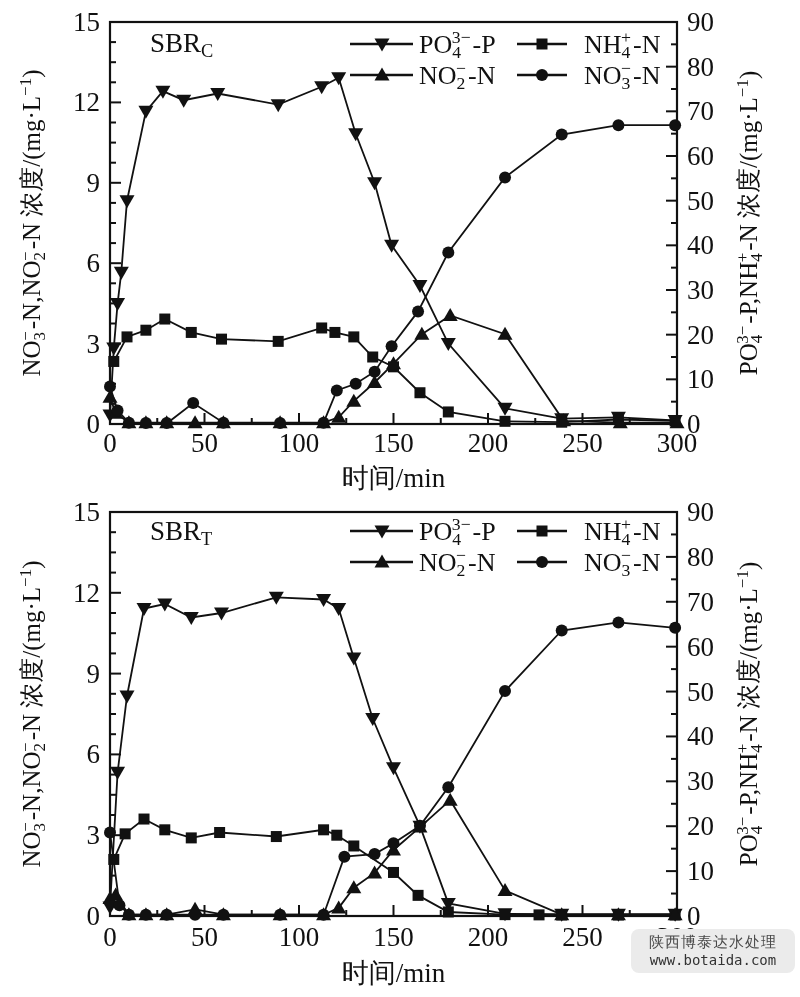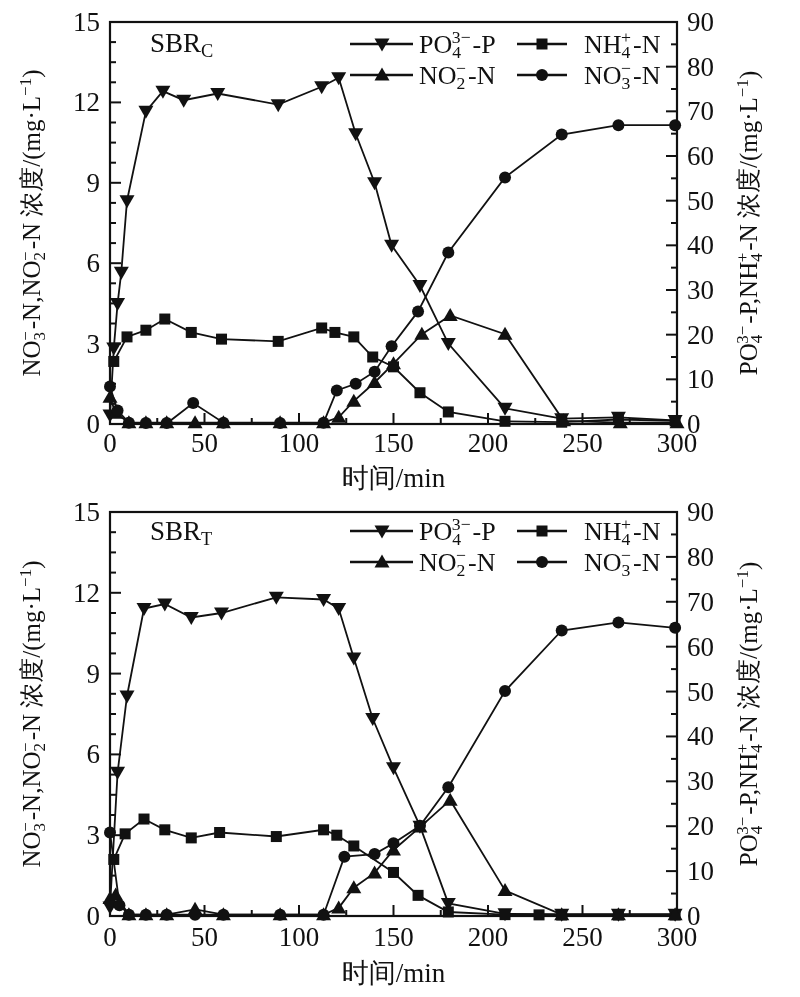--- a/index.html
+++ b/index.html
@@ -421,13 +421,17 @@
             <circle cx="419.96" cy="825.7733333333333" r="6" fill="#111111"></circle>
             <circle cx="448.31" cy="787.2586666666666" r="6" fill="#111111"></circle>
             <circle cx="505.01" cy="691.1066666666667" r="6" fill="#111111"></circle>
             <circle cx="561.71" cy="630.5066666666667" r="6" fill="#111111"></circle>
             <circle cx="618.4100000000001" cy="622.4266666666666" r="6" fill="#111111"></circle>
             <circle cx="675.11" cy="627.8133333333334" r="6" fill="#111111"></circle>
           </g>
         </g>
       </g>
     </svg>
+  <div id="watermark">
+    <div class="wm1">陕西博泰达水处理</div>
+    <div class="wm2">www.botaida.com</div>
+  </div>
 </div>
 
 </body></html>

